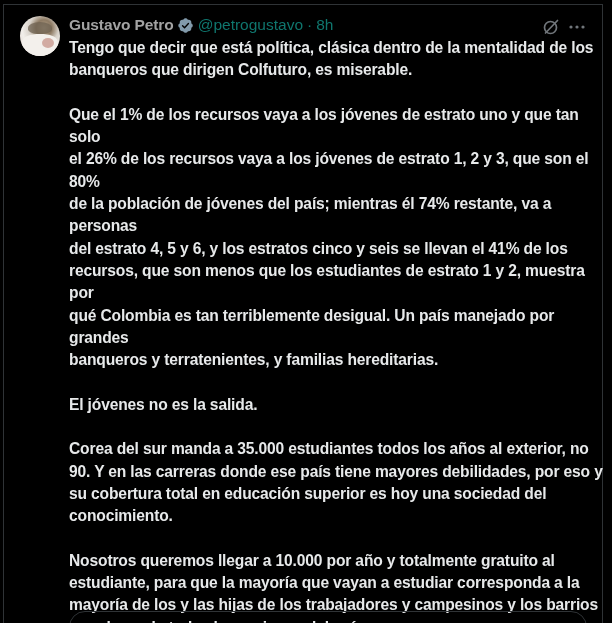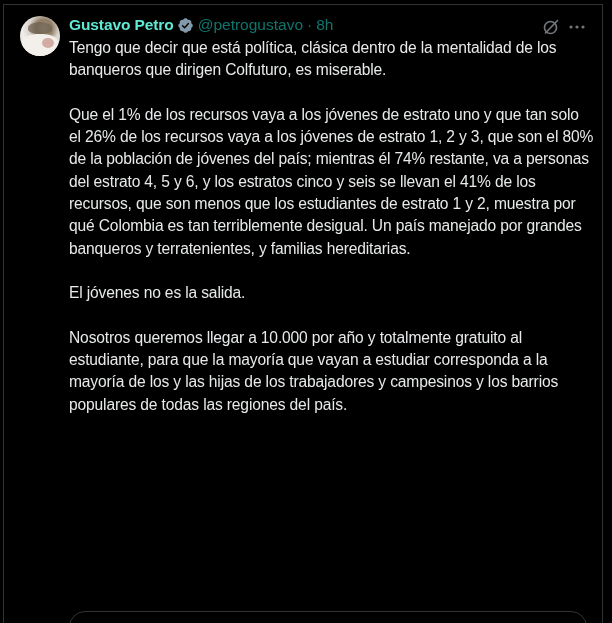--- a/index.html
+++ b/index.html
@@ -65,21 +65,21 @@
     top: 14px;
     height: 22px;
     display: flex;
     align-items: center;
     white-space: nowrap;
     font-size: 15.5px;
     line-height: 20px;
   }
   .name {
     font-weight: bold;
-    color: #5eead4;
+    color: #a3a3a3;
     letter-spacing: -0.1px;
   }
   .badge {
     display: inline-block;
     width: 17px;
     height: 17px;
     margin-left: 3px;
     margin-right: 4px;
   }
   .handle, .dot, .time {
@@ -106,20 +106,21 @@
     top: 37px;
     width: 535px;
     font-size: 15.6px;
     line-height: 22.3px;
     color: #e7e9ea;
     letter-spacing: -0.15px;
   }
   .para {
     margin: 0 0 22.3px 0;
     white-space: pre-line;
+    font-weight: bold;
   }
   .card {
     position: absolute;
     left: 69px;
     top: 611px;
     width: 518px;
     height: 60px;
     border: 1px solid #2f3336;
     border-radius: 16px;
     box-sizing: border-box;
@@ -168,20 +169,24 @@
   <p class="para">Tengo que decir que está política, clásica dentro de la mentalidad de los
 banqueros que dirigen Colfuturo, es miserable.</p>
   <p class="para">Que el 1% de los recursos vaya a los jóvenes de estrato uno y que tan solo
 el 26% de los recursos vaya a los jóvenes de estrato 1, 2 y 3, que son el 80%
 de la población de jóvenes del país; mientras él 74% restante, va a personas
 del estrato 4, 5 y 6,  y los estratos cinco y seis se llevan el 41% de los
 recursos, que son menos que los estudiantes  de estrato 1 y 2, muestra por
 qué Colombia es tan terriblemente desigual. Un país manejado por grandes
 banqueros y terratenientes, y familias hereditarias.</p>
   <p class="para">El jóvenes no es la salida.</p>
+  <p class="para">Corea del sur manda a 35.000 estudiantes todos los años al exterior, no
+90. Y en las carreras donde ese país tiene mayores debilidades, por eso y
+su cobertura total en educación superior es hoy una sociedad del
+conocimiento.</p>
   <p class="para">Nosotros queremos llegar a 10.000 por año y totalmente gratuito al
 estudiante, para que la mayoría que vayan a estudiar corresponda a la
 mayoría de los y las hijas de los trabajadores y campesinos y los barrios
 populares de todas las regiones del país.</p>
 
 </div>
 
 <div class="card"></div>
 
 </body></html>

